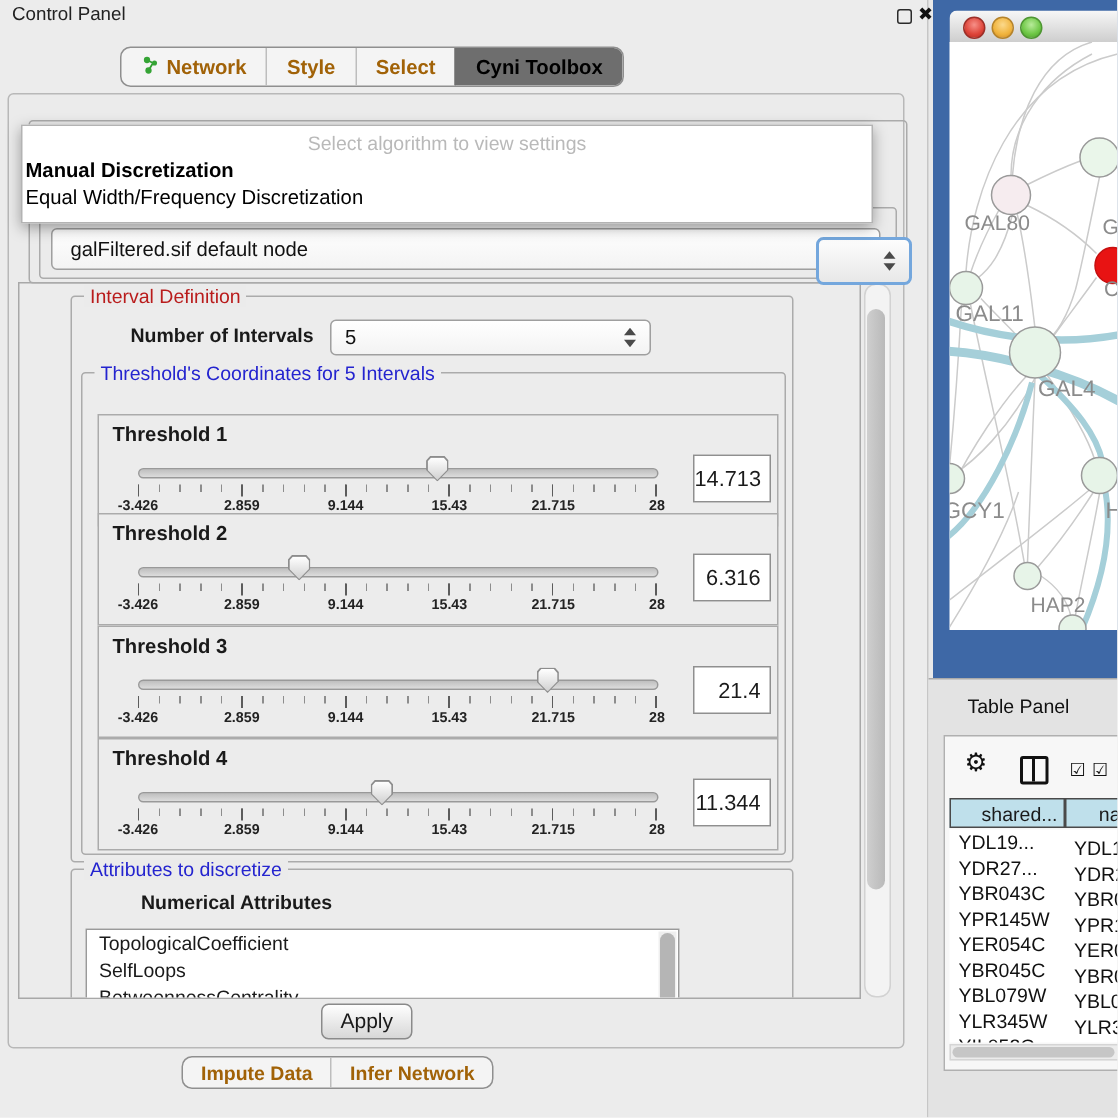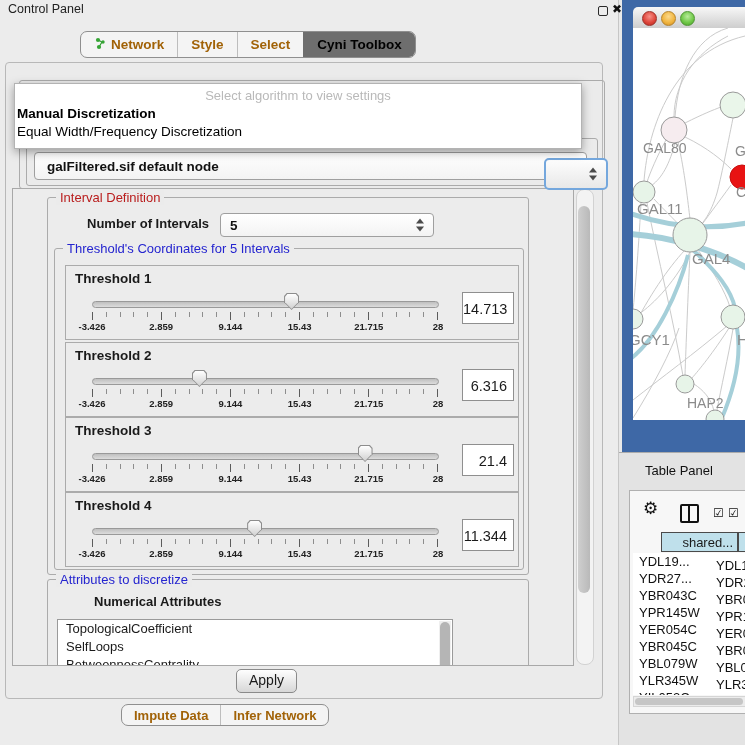--- a/index.html
+++ b/index.html
@@ -24,21 +24,21 @@
 
   
   #frame{left:5px;top:62px;width:596px;height:635px;background:#ebebeb;border:1px solid #b8b8b8;border-radius:4px;}
 
   .group{position:absolute;border:1px solid #ababab;border-radius:3px;}
   .gtitle{position:absolute;top:-8px;left:8px;background:#ebebeb;padding:0 4px;font-size:13px;white-space:nowrap;}
   .gtitle.green{color:#b91c1c;}
   .gtitle.blue{color:#2424cf;}
 
   
-  .combo{position:absolute;background:linear-gradient(#ffffff,#f3f3f3);border:1px solid #9f9f9f;border-radius:4px;font-weight:bold;}
+  .combo{position:absolute;background:linear-gradient(#ffffff,#f3f3f3);border:1px solid #9f9f9f;border-radius:4px;}
   .combo .ctext{position:absolute;left:12px;top:50%;transform:translateY(-50%);font-size:13.5px;color:#111;white-space:nowrap;}
   .stepper{position:absolute;right:8px;top:50%;transform:translateY(-50%);width:10px;height:15px;}
   .stepper i{position:absolute;left:50%;transform:translateX(-50%);width:0;height:0;border-left:4px solid transparent;border-right:4px solid transparent;}
   .stepper i.up{top:1px;border-bottom:5px solid #4a4a4a;}
   .stepper i.dn{bottom:1px;border-top:5px solid #4a4a4a;}
 
   
   #dd{left:14px;top:83px;width:566px;height:64px;background:#fff;border:1px solid #b3b3b3;
       box-shadow:0 3px 9px rgba(0,0,0,.35);z-index:30;}
   #dd .ph{position:absolute;left:0;top:4px;width:100%;text-align:center;color:#b9b9b9;font-size:13px;}
@@ -96,21 +96,21 @@
   #tp-header{left:619px;top:452px;width:126px;height:36px;background:#e3e3e3;border-top:1px solid #ababab;}
   #tp-header span{position:absolute;left:26px;top:10px;font-size:13px;color:#111;}
   #tp-body{left:619px;top:488px;width:126px;height:257px;background:#e3e3e3;}
   #tp-panel{position:absolute;left:10px;top:2px;width:130px;height:222px;background:#f7f7f7;border:1px solid #b0b0b0;}
   #gear-ic{position:absolute;left:13px;top:9px;font-size:17px;color:#111;line-height:17px;}
   #cols-ic{position:absolute;left:50px;top:13px;width:15px;height:15px;border:2px solid #111;border-radius:2px;}
   #cols-ic::after{content:"";position:absolute;left:6px;top:0;width:2px;height:15px;background:#111;}
   .check-ic{position:absolute;top:15px;font-size:12px;color:#111;}
   #check1{left:83px;} #check2{left:98px;}
   .th-cell{position:absolute;top:41px;height:20px;background:#bfe0eb;border:1px solid #4a4a4a;
-      font-size:13px;line-height:20px;box-sizing:border-box;margin-left:28px;}
+      font-size:13px;line-height:20px;box-sizing:border-box;}
   #th1{left:3px;width:77px;text-align:right;padding-right:4px;}
   #th2{left:80px;width:60px;text-align:right;padding-right:22px;}
   #tp-rows{position:absolute;left:3px;top:62px;width:124px;height:142px;background:#fff;overflow:hidden;}
   .tp-row{height:17px;line-height:17px;font-size:13px;color:#111;white-space:nowrap;}
   .tp-row .c1{display:inline-block;width:74px;padding-left:6px;overflow:hidden;}
   .tp-row .c2{display:inline-block;padding-left:3px;}
   #hscroll{position:absolute;left:3px;top:205px;width:124px;height:11px;background:#ececec;border:1px solid #d5d5d5;box-sizing:border-box;}
   #hscroll .thumb{position:absolute;left:1px;top:1px;width:108px;height:7px;background:#c6c6c6;border-radius:4px;}
 
   svg text{font-family:"Liberation Sans","DejaVu Sans",sans-serif;}
@@ -165,21 +165,21 @@
         <span class="gtitle">Table Data</span>
         <div class="combo" style="left:7px;top:13px;width:551px;height:26px;">
           <span class="ctext">galFiltered.sif default node</span>
           <span class="stepper">
               <i class="up"></i>
               <i class="dn"></i>
             </span>
         </div>
       </div>
 
-      <div id="apply-btn" class="abs" style="top:606px;left:230px;">Apply</div>
+      <div id="apply-btn" class="abs" style="top:606px;left:208px;">Apply</div>
     </div>
 
     <div id="dd" class="abs">
       <span class="ph">Select algorithm to view settings</span>
       <span class="opt1">Manual Discretization</span>
       <span class="opt2">Equal Width/Frequency Discretization</span>
     </div>
 
     <div id="viewport" class="abs">
 
@@ -191,21 +191,21 @@
           <span class="ctext" style="left:9px;">5</span>
           <span class="stepper">
               <i class="up"></i>
               <i class="dn"></i>
             </span>
         </div>
 
         <div class="group" style="left:6px;top:50px;width:468px;height:320px;background:#ececec;">
           <span class="gtitle blue" style="background:#ececec;">Threshold's Coordinates for 5 Intervals</span>
 
-          <div class="trow" style="top:16px;">
+          <div class="trow" style="top:27px;">
             <span class="t-label">Threshold 1</span>
             <div class="t-track"></div>
             <div class="t-slider">
               <div class="t-handle" style="left: calc(57.7% - 7px);">
                   <div class="h-outer"></div>
                   <div class="h-inner"></div>
                 </div>
             </div>
             <div class="t-ticks-min"></div>
             <div class="t-ticks-maj"></div>

